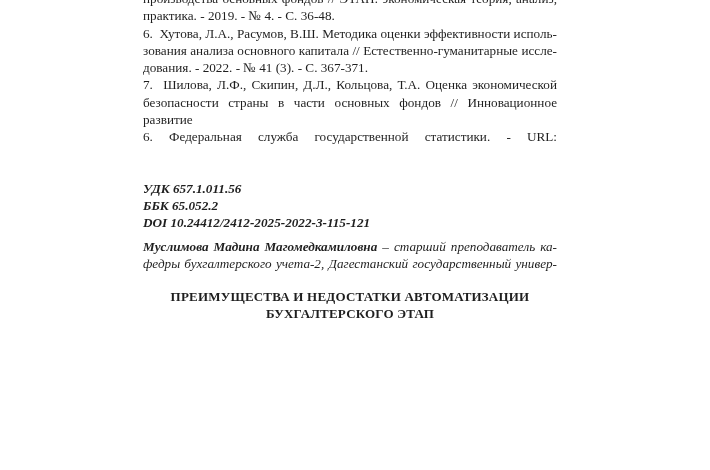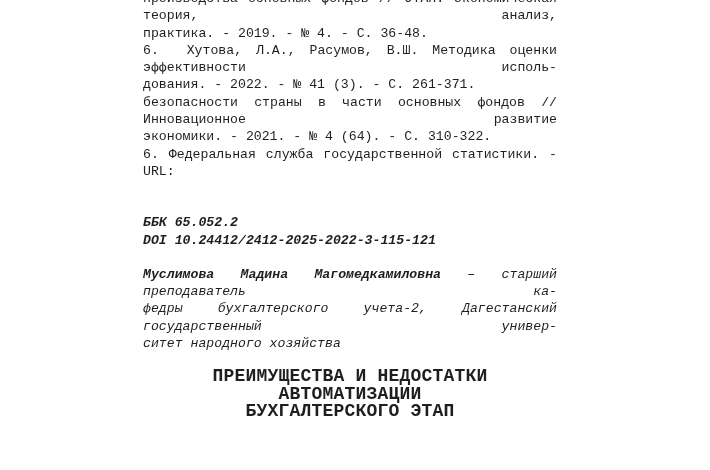--- a/index.html
+++ b/index.html
@@ -9,82 +9,82 @@
     height: 470px;
     overflow: hidden;
     background: #ffffff;
     font-family: "Liberation Serif", "DejaVu Serif", serif;
   }
   .page {
     position: relative;
     width: 646px;
     height: 470px;
     background: #ffffff;
-    font-family: Liberation Mono, monospace;
   }
   .textblock {
     position: absolute;
     left: 143px;
     top: -10px;
     width: 414px;
     font-size: 13.2px;
     line-height: 17.3px;
     color: #1f1f1f;
   }
   .ln { min-height: 17.3px; }
   
   .j { text-align: justify; text-align-last: justify; }
   .codes {
     margin-top: 34px;
     font-weight: bold;
     font-style: italic;
   }
   .author {
-    margin-top: 17px;
+    margin-top: 6px;
     font-style: italic;
   }
   .author .name { font-weight: bold; }
   .title {
     margin: 16px 0 0 0;
-    font-size: 18px;
+    font-size: 13px;
     line-height: 17.3px;
     font-weight: bold;
     text-align: center;
     letter-spacing: 0.2px;
   }
 </style>
 </head>
 <body>
 
 <div class="page">
   <div class="textblock">
 
     <section class="references">
 
       <div class="ln j">производства основных фондов // ЭТАП: экономическая теория, анализ,</div>
       <div class="ln">практика. - 2019. - № 4. - С. 36-48.</div>
 
       <div class="ln j">6.&nbsp;&nbsp;Хутова, Л.А., Расумов, В.Ш. Методика оценки эффективности исполь-</div>
-      <div class="ln">дования. - 2022. - № 41 (3). - С. 261-371.</div>
+      <div class="ln j">зования анализа основного капитала // Естественно-гуманитарные иссле-</div>
+      <div class="ln">дования. - 2022. - № 41 (3). - С. 367-371.</div>
 
+      <div class="ln j">7.&nbsp;&nbsp;Шилова, Л.Ф., Скипин, Д.Л., Кольцова, Т.А. Оценка экономической</div>
       <div class="ln j">безопасности страны в части основных фондов // Инновационное развитие</div>
-      <div class="ln">экономики. - 2021. - № 4 (64). - С. 310-322.</div>
 
       <div class="ln j">6. Федеральная служба государственной статистики. - URL:</div>
     </section>
 
     <section class="codes">
+      <div class="ln">УДК 657.1.011.56</div>
       <div class="ln">ББК 65.052.2</div>
       <div class="ln">DOI 10.24412/2412-2025-2022-3-115-121</div>
     </section>
 
     <section class="author">
       <div class="ln j"><span class="name">Муслимова Мадина Магомедкамиловна</span><span> – старший преподаватель ка-</span></div>
       <div class="ln j">федры бухгалтерского учета-2, Дагестанский государственный универ-</div>
-      <div class="ln">ситет народного хозяйства</div>
     </section>
 
 
     <h1 class="title title-ru">
       <div class="ln">ПРЕИМУЩЕСТВА И НЕДОСТАТКИ АВТОМАТИЗАЦИИ</div>
       <div class="ln">БУХГАЛТЕРСКОГО ЭТАП</div>
     </h1>
 
   </div>
 </div>

